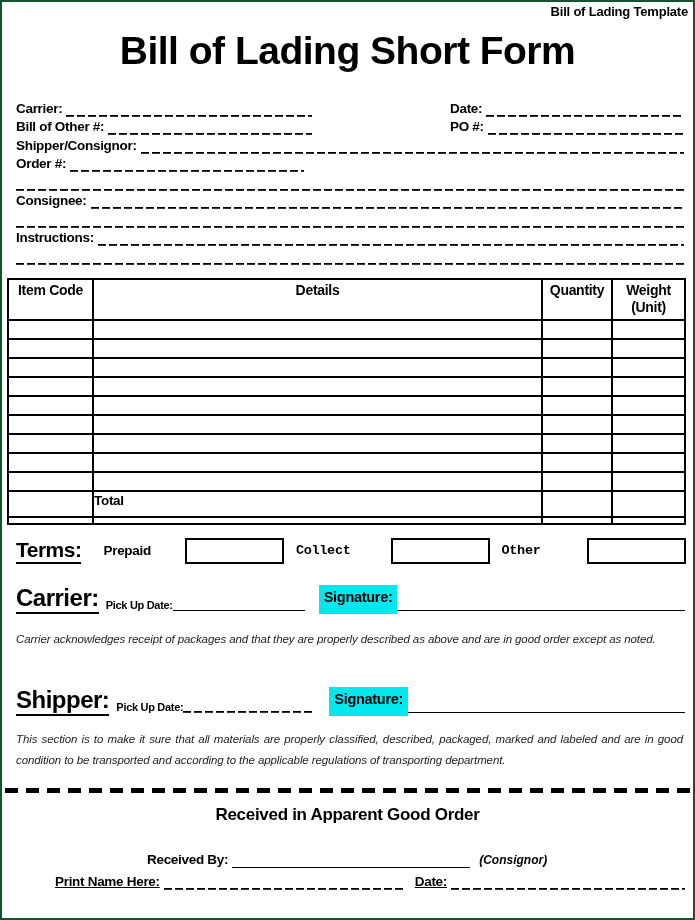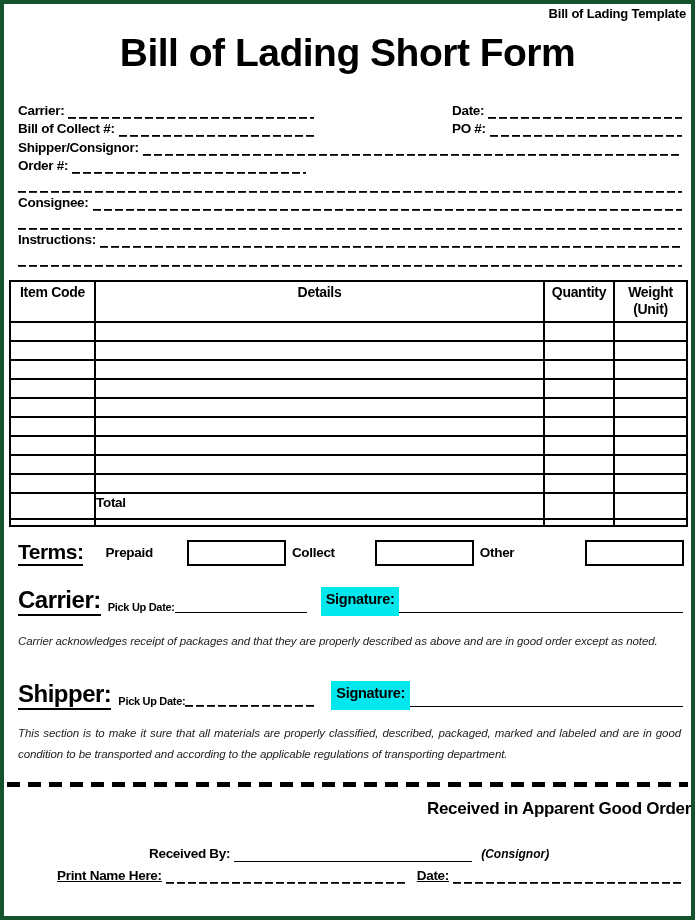--- a/index.html
+++ b/index.html
@@ -2,21 +2,21 @@
 <html><head>
 <meta charset="utf-8">
 <style>
   html,body { margin:0; padding:0; background:#888; }
   * { box-sizing: border-box; }
   .page {
     position: relative;
     width: 695px; height: 920px;
     margin: 0 auto;
     background: #fff;
-    border: 4px solid #14532d;
+    border: 2px solid #14532d;
     font-family: "Liberation Sans", sans-serif;
     color: #000;
     overflow: hidden;
   }
   
   .corner-label {
     text-align: right;
     font-size: 13px; font-weight: 700;
     padding: 2px 5px 0 0;
     letter-spacing: -0.2px;
@@ -78,21 +78,21 @@
   }
   .terms-heading {
     font-size: 21px; font-weight: 700;
     border-bottom: 2.5px solid #000;
     padding-bottom: 1px; letter-spacing: -0.5px;
     line-height: 1.1;
   }
   .term-label { font-size: 13.5px; font-weight: 700; letter-spacing: -0.3px; }
   .term-box { width: 99px; height: 26px; border: 2px solid #000; background: #fff; }
   .ml22 { margin-left: 22px; } .ml34 { margin-left: 34px; }
-  .ml6 { margin-left: 6px; } .ml40 { margin-left: 40px; }
+  .ml6 { margin-left: 12px; font-family: Liberation Mono, monospace; } .ml40 { margin-left: 40px; }
   .mlauto { margin-left: auto; }
   
   .sig-row {
     display: flex; align-items: flex-end;
     margin: 21px 8px 0 14px;
   }
   .sec-heading {
     font-size: 24px; font-weight: 700;
     border-bottom: 2.5px solid #000;
     line-height: 1.0; padding-bottom: 2px;
@@ -115,21 +115,21 @@
     color: #1c1c1c; letter-spacing: -0.1px;
     margin: 15px 10px 0 14px; line-height: 1.8;
   }
   .note.justified { text-align: justify; }
   
   .cut-line {
     height: 5px; margin: 17px 3px 0 3px;
     background: repeating-linear-gradient(90deg, #000 0 13px, transparent 13px 21px);
   }
   .footer-heading {
-    text-align: right; font-size: 17px; font-weight: 700;
+    text-align: center; font-size: 17px; font-weight: 700;
     margin-top: 12px; letter-spacing: -0.3px;
   }
   .received-row {
     display: flex; align-items: flex-end;
     margin: 23px 8px 0 145px; height: 20px;
   }
   .print-row {
     display: flex; align-items: flex-end;
     margin: 2px 8px 0 53px; height: 20px; text-decoration: underline;
   }
@@ -156,21 +156,21 @@
         <span class="uline"></span>
       </div>
       <div class="fgap"></div>
       <div class="rgroup">
         <span class="flabel">Date:</span>
         <span class="uline"></span>
       </div>
     </div>
     <div class="frow">
       <div class="lgroup">
-        <span class="flabel">Bill of Collect #:</span>
+        <span class="flabel">Bill of Other #:</span>
         <span class="uline"></span>
       </div>
       <div class="fgap"></div>
       <div class="rgroup">
         <span class="flabel">PO #:</span>
         <span class="uline"></span>
       </div>
     </div>
     <div class="frow">
       <span class="flabel">Shipper/Consignor:</span>
@@ -300,21 +300,21 @@
 
   <div class="sig-row">
     <span class="sec-heading">Carrier:</span>
     <span class="pickup-label">Pick Up Date:</span>
     <span class="sline pickup-line"></span>
     <span class="sig-label hl" style="background: rgb(0, 231, 238);">Signature:</span>
     <span class="sline sig-line"></span>
   </div>
   <div class="note">Carrier acknowledges receipt of packages and that they are properly described as above and are in good order except as noted.</div>
 
-  <div class="sig-row" style="margin-top:30px;text-align:right;">
+  <div class="sig-row" style="margin-top:38px;text-align:right;">
     <span class="sec-heading">Shipper:</span>
     <span class="pickup-label">Pick Up Date:</span>
     <span class="uline pickup-line"></span>
     <span class="sig-label hl" style="background: rgb(0, 231, 238);">Signature:</span>
     <span class="sline sig-line"></span>
   </div>
   <div class="note justified" style="margin-top:13px;">This section is to make it sure that all materials are properly classified, described, packaged, marked and labeled and are in good condition to be transported and according to the applicable regulations of transporting department.</div>
 
   <div class="cut-line"></div>
 

